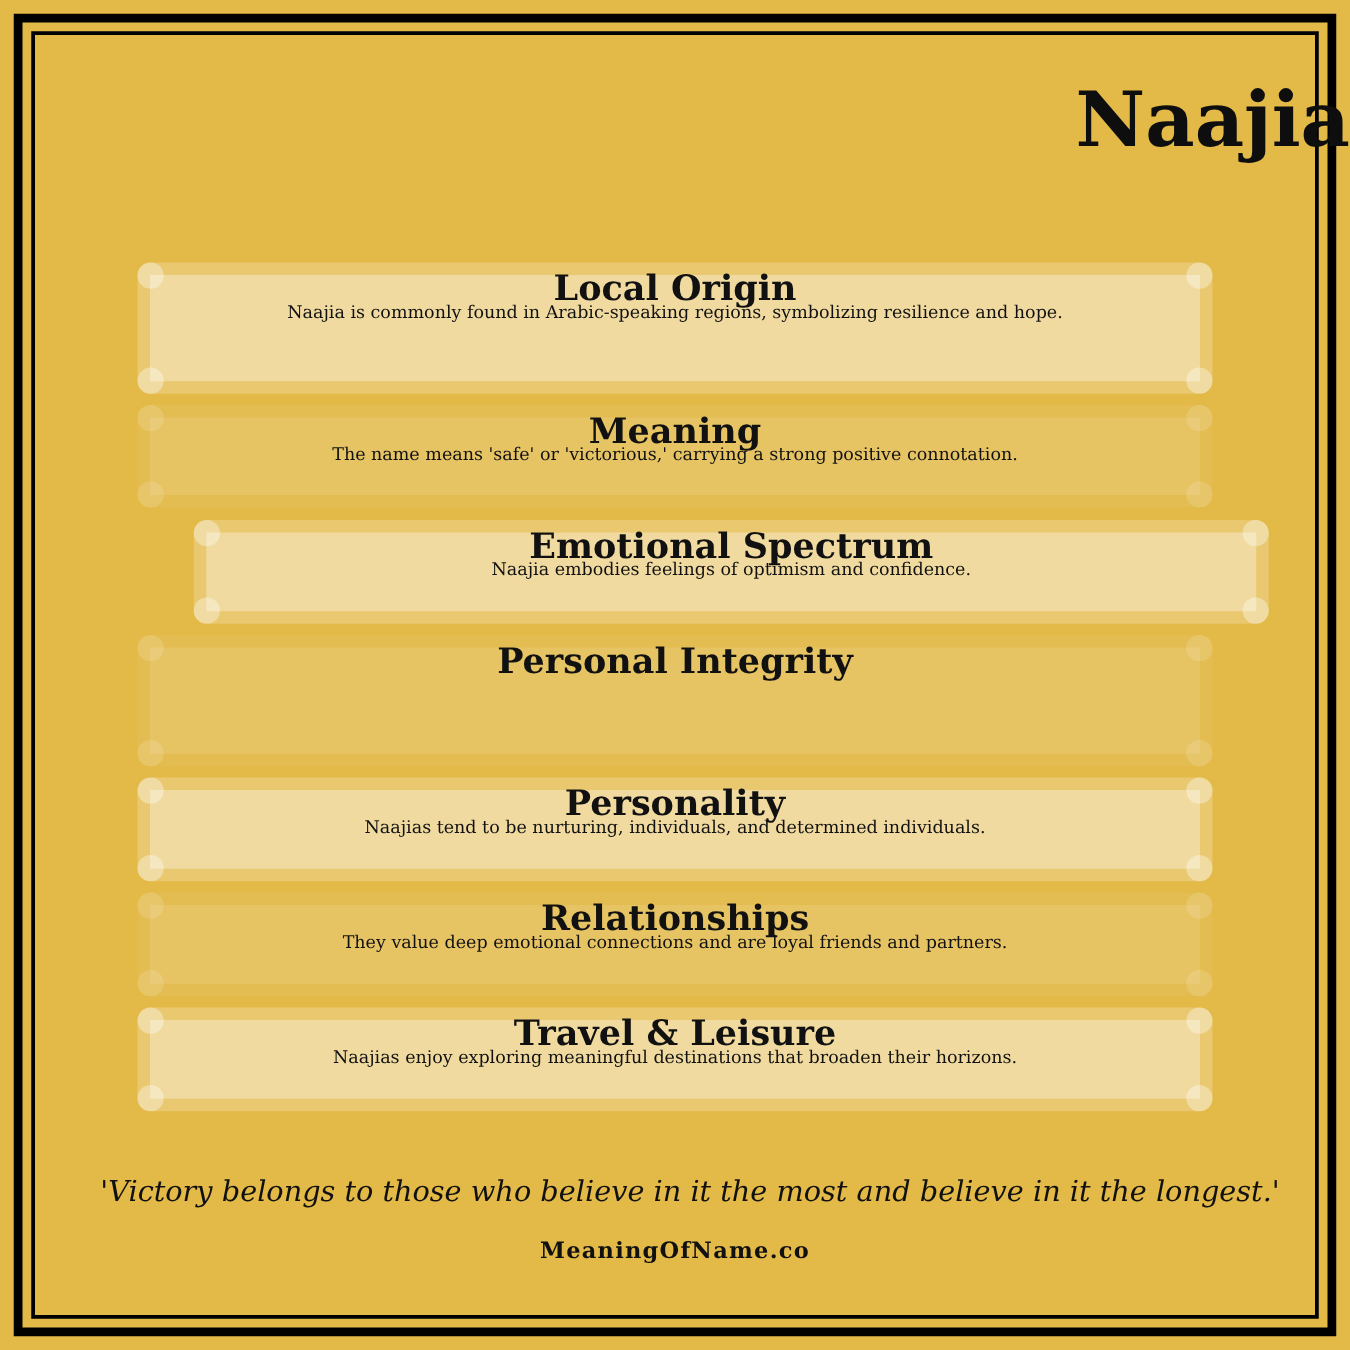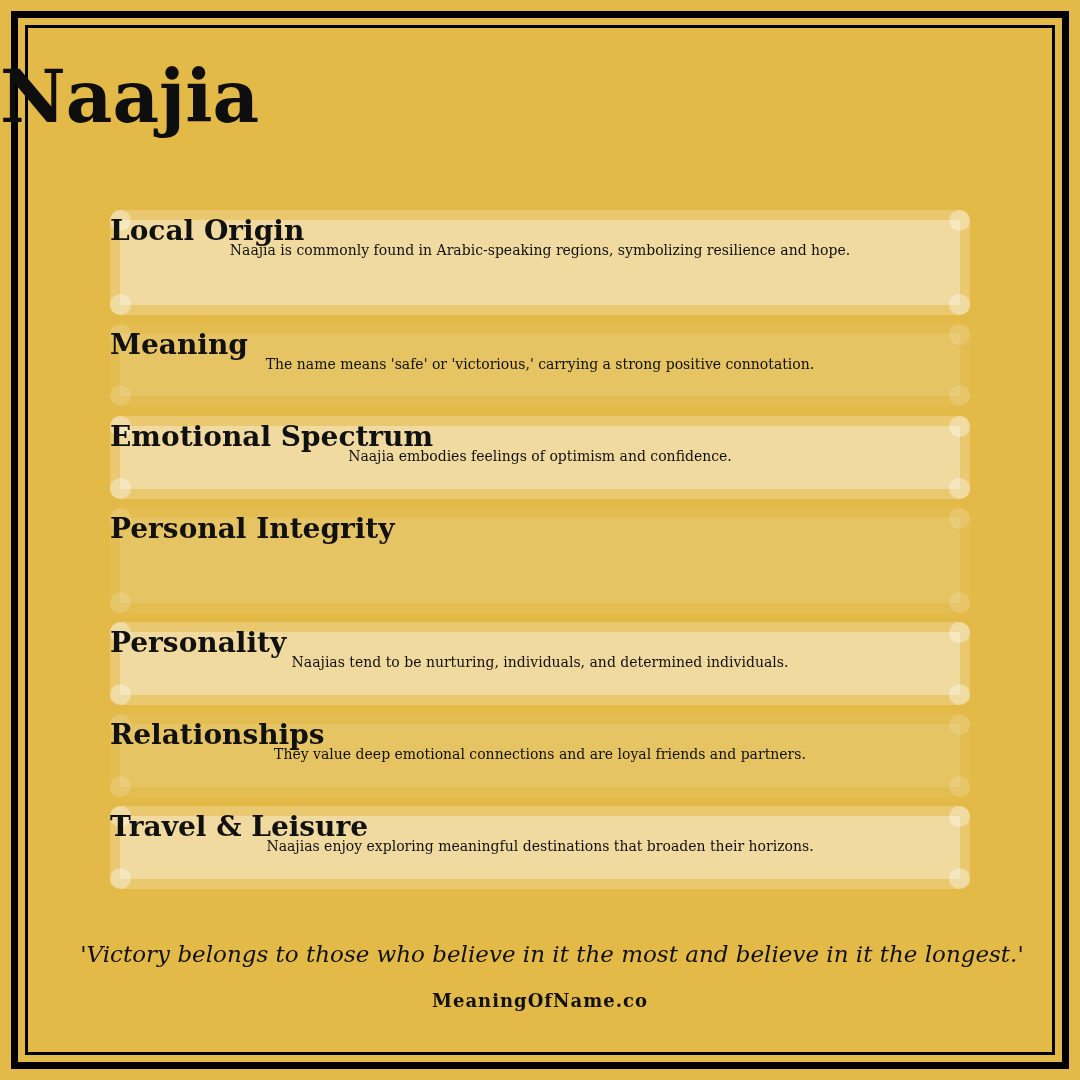--- a/index.html
+++ b/index.html
@@ -1,32 +1,32 @@
 <!DOCTYPE html>
 <html><head>
   <meta charset="utf-8">
   <style>
     html, body { margin:0; padding:0; }
     body { width:1080px; height:1080px; position:relative; overflow:hidden; background:#e3b948; font-family:"DejaVu Serif", serif; color:#111; }
     .frame-outer { position:absolute; left:11px; top:11px; width:1058px; height:1058px; box-sizing:border-box; border:7px solid #000; }
     .frame-inner { position:absolute; left:25px; top:25px; width:1030px; height:1030px; box-sizing:border-box; border:3px solid #000; }
-    .title { position:absolute; left:0; width:1080px; top:42px; text-align:left; font-weight:bold; font-size:72px; line-height:110px; color:#0e0e0e; }
+    .title { position:absolute; left:0; width:1080px; top:42px; text-align:right; font-weight:bold; font-size:61px; line-height:110px; color:#0e0e0e; }
     .card { position:absolute; left:110px; width:860px; }
     .card .outer { position:absolute; inset:0; border-radius:10px; }
     .card .inner { position:absolute; left:10px; right:10px; top:10px; bottom:10px; }
     .card.light .outer { background:rgba(255,255,255,0.22); }
     .card.light .inner { background:rgba(255,255,255,0.33); }
     .card.dark .outer { background:rgba(255,255,255,0.06); }
     .card.dark .inner { background:rgba(255,255,255,0.10); }
     .dot { position:absolute; width:21px; height:21px; border-radius:50%; }
     .card.light .dot { background:rgba(255,255,255,0.35); }
     .card.dark .dot { background:rgba(255,255,255,0.14); }
     .dot.tl { left:0; top:0; } .dot.tr { right:0; top:0; }
     .dot.bl { left:0; bottom:0; } .dot.br { right:0; bottom:0; }
-    .card .heading { position:absolute; left:0; right:0; top:3px; font-weight:bold; font-size:28px; line-height:36px; color:#111; }
+    .card .heading { position:absolute; left:0; right:0; top:3px; text-align:center; font-weight:bold; font-size:28px; line-height:36px; color:#111; }
     .card .body { position:absolute; left:30px; right:30px; top:29px; text-align:center; font-size:14px; line-height:22px; color:#111; }
     .quote { position:absolute; left:0; width:1080px; top:938px; text-align:center; font-style:italic; font-size:23px; line-height:32px; color:#111;margin-left:12px; }
     .footer { position:absolute; left:0; width:1080px; top:983px; text-align:center; font-weight:bold; font-size:18px; line-height:36px; letter-spacing:1px; color:#111; }
   </style>
 </head>
 <body>
 
 <div class="frame-outer"></div>
 <div class="frame-inner"></div>
 
@@ -47,21 +47,21 @@
   <div class="outer"></div>
   <div class="inner"></div>
   <div class="dot tl"></div>
   <div class="dot tr"></div>
   <div class="dot bl"></div>
   <div class="dot br"></div>
   <div class="heading">Meaning</div>
   <div class="body">The name means 'safe' or 'victorious,' carrying a strong positive connotation.</div>
 </div>
 
-<div class="card light" style="top:416px;height:83px;">
+<div class="card light" style="top:416px;height:83px;margin-left:45px;">
   <div class="outer"></div>
   <div class="inner"></div>
   <div class="dot tl"></div>
   <div class="dot tr"></div>
   <div class="dot bl"></div>
   <div class="dot br"></div>
   <div class="heading">Emotional Spectrum</div>
   <div class="body">Naajia embodies feelings of optimism and confidence.</div>
 </div>
 

